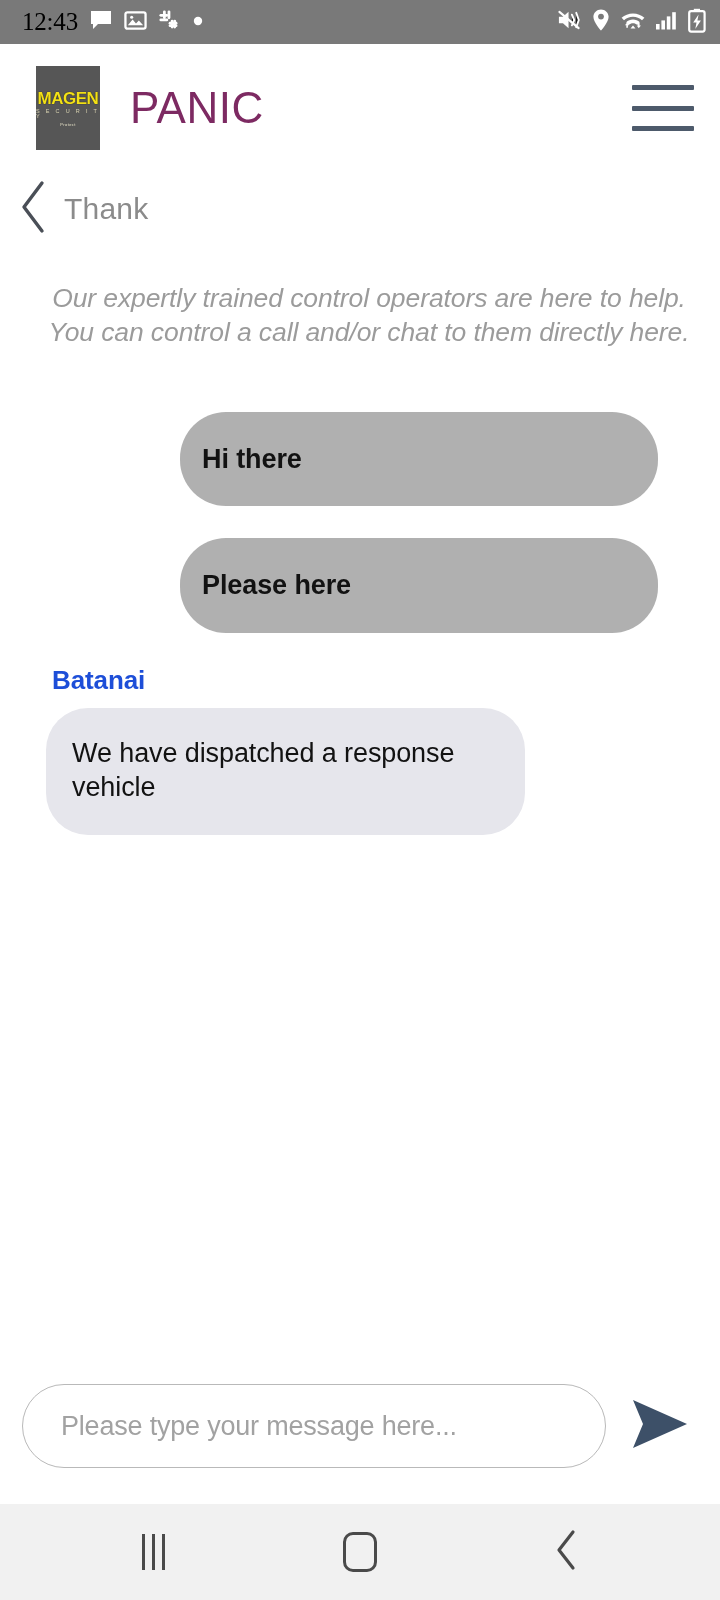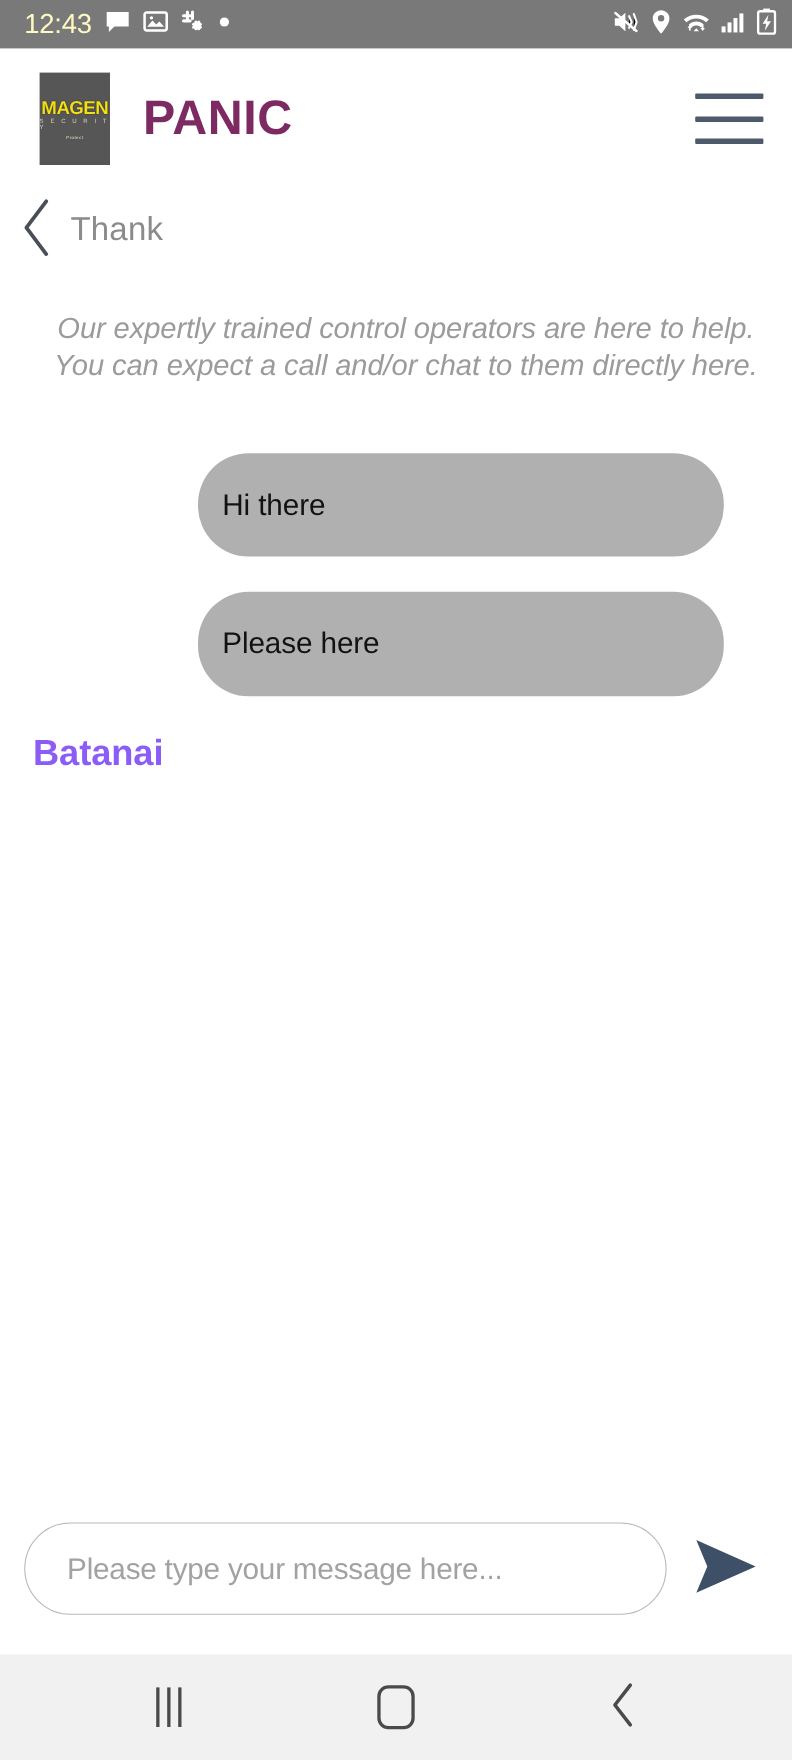--- a/index.html
+++ b/index.html
@@ -17,24 +17,24 @@
     height: 44px;
     background: #797979;
     display: flex;
     align-items: center;
     justify-content: space-between;
     padding: 0 14px 0 22px;
     flex: 0 0 44px;
   }
   .status-left { display: flex; align-items: center; gap: 11px; }
   .status-time {
-    color: #fef9c3;
+    color: #000000;
     font-size: 25px;
     letter-spacing: -0.2px;
-    font-family: Liberation Sans, sans-serif;
+    font-family: Liberation Serif, serif;
   }
   .status-right { display: flex; align-items: center; gap: 9px; }
   .sicon { display: block; }
 
   
   .app-header {
     height: 128px;
     display: flex;
     align-items: center;
     padding: 0 26px 0 36px;
@@ -68,21 +68,21 @@
   .brand-logo .tagline {
     color: #e8e3c8;
     font-size: 4px;
     letter-spacing: 0.4px;
     margin-top: 3px;
     line-height: 1;
   }
   .app-title {
     color: #7d2a62;
     font-size: 44px;
-    font-weight: bold;
+    font-weight: normal;
     letter-spacing: 0.5px;
     margin-left: 30px;
     flex: 1 1 auto;
   }
   .hamburger {
     width: 62px;
     height: 46px;
     display: flex;
     flex-direction: column;
     justify-content: space-between;
@@ -141,32 +141,33 @@
     line-height: 1.28;
     color: #121212;
     letter-spacing: -0.1px;
   }
   .bubble.out {
     background: #b0b0b0;
     width: 478px;
     min-height: 92px;
     padding: 30px 24px 30px 22px;
     border-radius: 46px;
+    font-weight: bold;
   }
   .bubble.in {
     background: #e6e6ec;
     width: 479px;
     padding: 28px 24px 30px 26px;
     border-radius: 42px;
   }
   .sender-name {
-    font-size: 33px;
+    font-size: 26px;
     font-weight: bold;
-    color: #8b5cf6;
-    padding: 0 0 12px 30px;
+    color: #1d4ed8;
+    padding: 0 0 12px 52px;
     letter-spacing: -0.1px;
   }
 
   
   .composer {
     flex: 0 0 auto;
     display: flex;
     align-items: center;
     padding: 16px 24px 36px 22px;
     gap: 18px;
@@ -310,35 +311,38 @@
   <span class="chev-back">
     <svg width="40" height="56" viewBox="0 0 40 56">
         <path d="M28 4L10 28l18 24" fill="none" stroke="#4a4f57" stroke-width="3.4" stroke-linecap="round" stroke-linejoin="round"></path>
       </svg>
   </span>
   <span class="back-label">Thank</span>
 </div>
 
 <div class="intro">
   <div>Our expertly trained control operators are here to help.</div>
-  <div>You can expect a call and/or chat to them directly here.</div>
+  <div>You can control a call and/or chat to them directly here.</div>
 </div>
 
 <div class="chat">
 
   <div class="msg-row out">
     <div class="bubble out">Hi there</div>
   </div>
 
   <div class="msg-row out">
     <div class="bubble out">Please here</div>
   </div>
 
   <div>
     <div class="sender-name">Batanai</div>
+    <div class="msg-row in">
+      <div class="bubble in">We have dispatched a response vehicle</div>
+    </div>
   </div>
 
 
 </div>
 
 <div class="composer">
   <div class="composer-input">
     <span class="ph">Please type your message here...</span>
   </div>
   <div class="send-btn">

